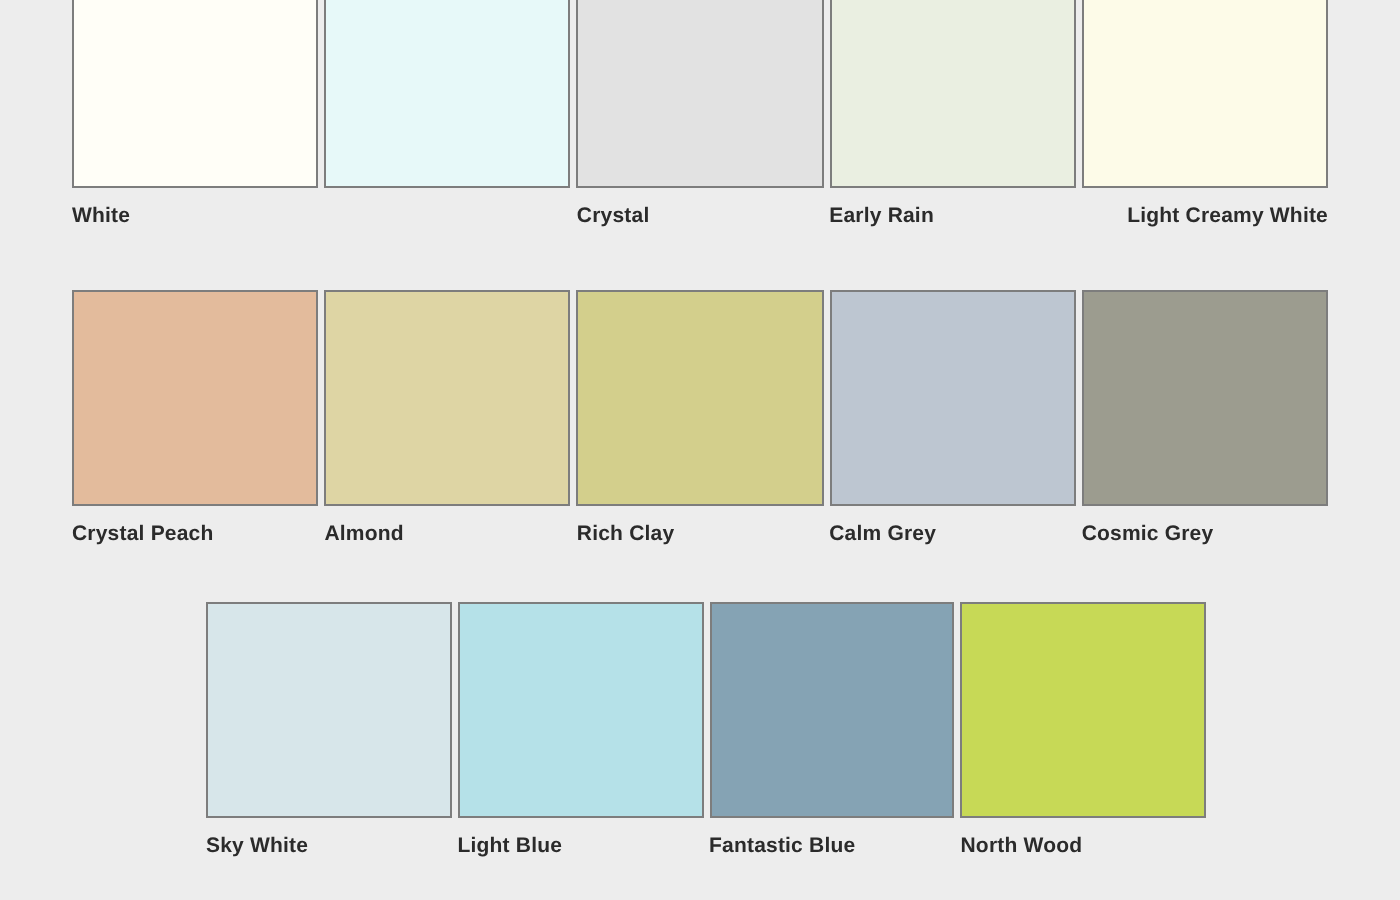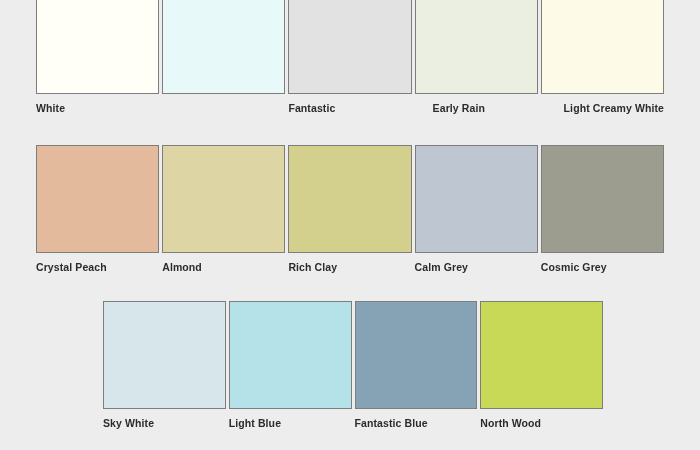--- a/index.html
+++ b/index.html
@@ -93,28 +93,28 @@
     <div class="swatch-cell">
       <div class="swatch-chip" style="border-color: rgb(125, 125, 125);">
         <div class="swatch-inner" style="background: rgb(231, 249, 249);"></div>
       </div>
     </div>
     <div class="gap-spacer"></div>
     <div class="swatch-cell">
       <div class="swatch-chip" style="border-color: rgb(125, 125, 125);">
         <div class="swatch-inner" style="background: rgb(226, 226, 226);"></div>
       </div>
-      <div class="swatch-label" style="color: rgb(43, 43, 43);">Fantastic</div>
+      <div class="swatch-label" style="color: rgb(43, 43, 43);">Crystal</div>
     </div>
     <div class="gap-spacer"></div>
     <div class="swatch-cell">
       <div class="swatch-chip" style="border-color: rgb(125, 125, 125);">
         <div class="swatch-inner" style="background: rgb(234, 239, 225);"></div>
       </div>
-      <div class="swatch-label" style="color: rgb(43, 43, 43); margin-left: 18px;">Early Rain</div>
+      <div class="swatch-label" style="color: rgb(43, 43, 43);">Early Rain</div>
     </div>
     <div class="gap-spacer"></div>
     <div class="swatch-cell">
       <div class="swatch-chip" style="border-color: rgb(125, 125, 125);">
         <div class="swatch-inner" style="background: rgb(253, 251, 232);"></div>
       </div>
       <div class="swatch-label" style="color: rgb(43, 43, 43); text-align: right;">Light Creamy White</div>
     </div>
   </div>
 

